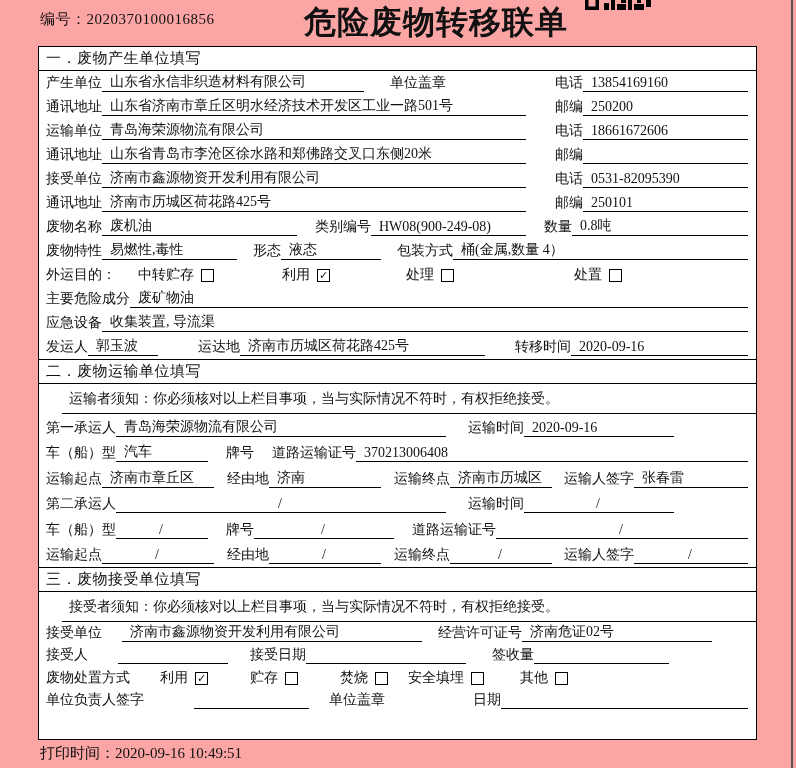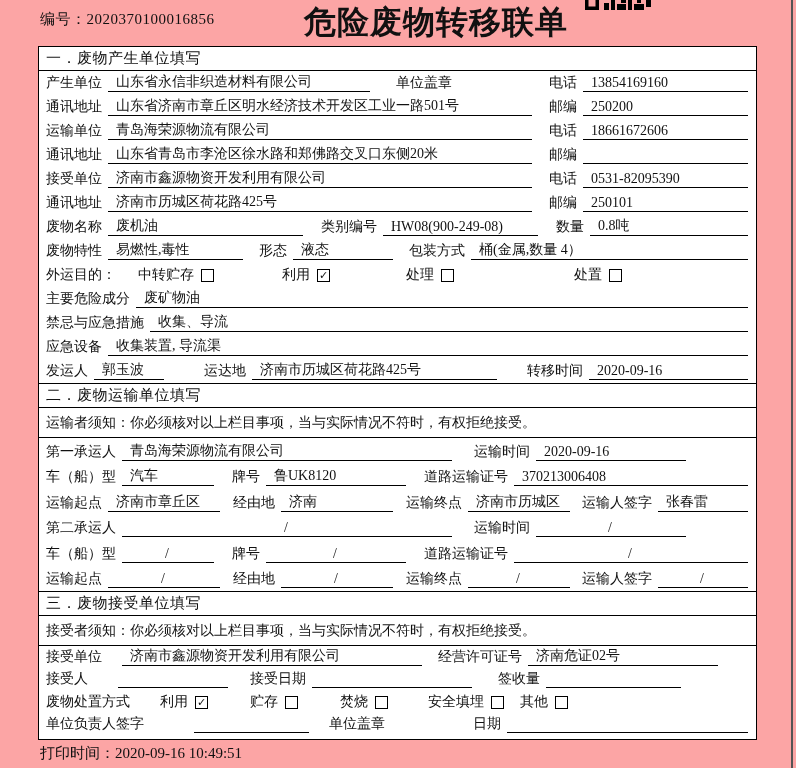--- a/index.html
+++ b/index.html
@@ -11,27 +11,27 @@
   .doc-title  { position:absolute; left:304px; top:1px; font-size:32px; font-weight:bold; letter-spacing:1px; }
   .qr-frag    { position:absolute; left:585px; top:0; width:66px; height:10px; }
   .scan-edge  { position:absolute; left:791px; top:0; width:2px; height:768px; background:#555; }
 
   .form-box { position:absolute; left:38px; top:46px; width:719px; height:694px;
               border:1.5px solid #000; background:#fff; }
   .section  { width:100%; }
   .sec2, .sec3 { border-top:1.5px solid #000; }
   .sec-hd { height:24px; font-size:15px; font-weight:normal; padding:2px 6px 0 7px;
             border-bottom:1.5px solid #000; letter-spacing:.5px; }
-  .notice { height:30px; padding:6px 6px 0 7px; border-bottom:1px solid #000; }
+  .notice { height:30px; padding:6px 6px 0 7px; border-bottom:1px solid #000;margin-left:23px; }
 
   .row { display:flex; align-items:flex-end; padding:0 8px 3px 7px; }
   .r24 { height:24px; } .r25 { height:25.5px; } .r22 { height:22.5px; }
   .lbl { white-space:nowrap; flex:0 0 auto; }
   .val { border-bottom:1px solid #000; white-space:nowrap; overflow:hidden;
-         padding:0 2px 0 8px; margin-left:6px; flex:0 0 auto; }
+         padding:0 2px 0 8px; flex:0 0 auto; }
   .fill { flex:1 1 auto; }
   .ctr { text-align:center; padding-left:0; }
   .plain { margin-left:26px; white-space:nowrap; }
 
   .cbg { display:flex; align-items:flex-end; flex:0 0 auto; }
   .cb { display:inline-block; width:13px; height:13px; border:1.5px solid #000;
         font-size:11px; line-height:11px; text-align:center; margin:0 0 2px 7px;
         font-family:"DejaVu Sans",sans-serif; font-weight:bold; }
 
   .footer-print { position:absolute; left:40px; top:744px; font-size:15px; }
@@ -144,24 +144,20 @@
           <span class="lbl">处置</span>
           <span class="cb"></span>
         </span>
       </div>
 
       <div class="row r24">
         <span class="lbl">主要危险成分</span>
         <span class="val fill">废矿物油</span>
       </div>
 
-      <div class="row r24">
-        <span class="lbl">禁忌与应急措施</span>
-        <span class="val fill">收集、导流</span>
-      </div>
 
       <div class="row r24">
         <span class="lbl">应急设备</span>
         <span class="val fill">收集装置, 导流渠</span>
       </div>
 
       <div class="row r24">
         <span class="lbl">发运人</span>
         <span class="val" style="width:70px">郭玉波</span>
         <span class="lbl" style="margin-left:40px">运达地</span>
@@ -179,21 +175,20 @@
         <span class="lbl">第一承运人</span>
         <span class="val" style="width:330px">青岛海荣源物流有限公司</span>
         <span class="lbl" style="margin-left:22px">运输时间</span>
         <span class="val" style="width:150px">2020-09-16</span>
       </div>
 
       <div class="row r25">
         <span class="lbl">车（船）型</span>
         <span class="val" style="width:92px">汽车</span>
         <span class="lbl" style="margin-left:18px">牌号</span>
-        <span class="val" style="width:140px">鲁UK8120</span>
         <span class="lbl" style="margin-left:18px">道路运输证号</span>
         <span class="val fill">370213006408</span>
       </div>
 
       <div class="row r25">
         <span class="lbl">运输起点</span>
         <span class="val" style="width:112px">济南市章丘区</span>
         <span class="lbl" style="margin-left:13px">经由地</span>
         <span class="val" style="width:112px">济南</span>
         <span class="lbl" style="margin-left:13px">运输终点</span>
@@ -257,25 +252,25 @@
           <span class="cb">✓</span>
         </span>
         <span class="cbg" style="margin-left:42px">
           <span class="lbl">贮存</span>
           <span class="cb"></span>
         </span>
         <span class="cbg" style="margin-left:42px">
           <span class="lbl">焚烧</span>
           <span class="cb"></span>
         </span>
-        <span class="cbg" style="margin-left:40px">
+        <span class="cbg" style="margin-left:20px">
           <span class="lbl">安全填埋</span>
           <span class="cb"></span>
         </span>
-        <span class="cbg" style="margin-left:16px">
+        <span class="cbg" style="margin-left:36px">
           <span class="lbl">其他</span>
           <span class="cb"></span>
         </span>
       </div>
 
       <div class="row r22">
         <span class="lbl">单位负责人签字</span>
         <span class="val" style="width:115px;margin-left:50px"></span>
         <span class="lbl" style="margin-left:20px">单位盖章</span>
         <span class="lbl" style="margin-left:88px">日期</span>

